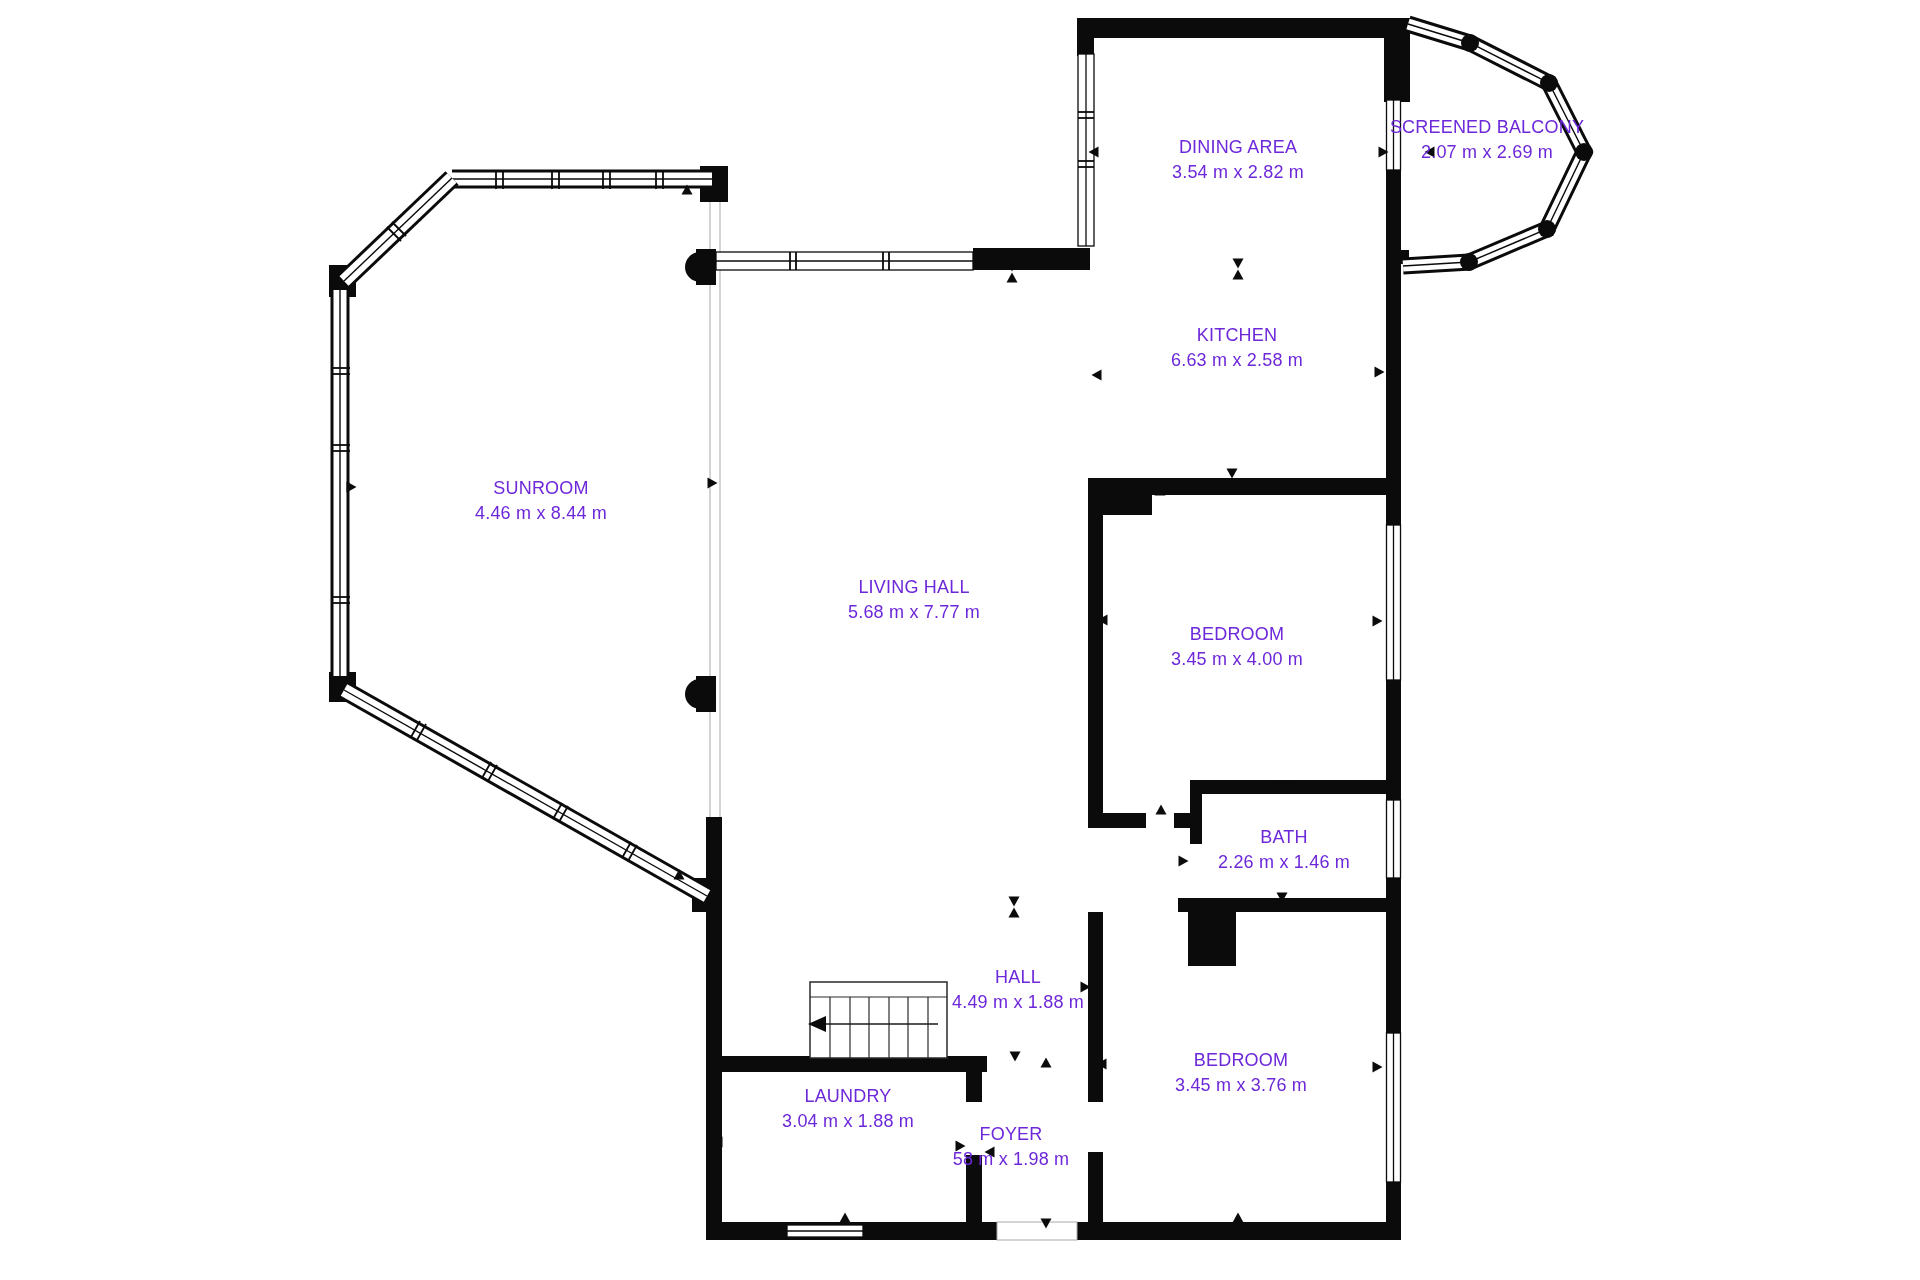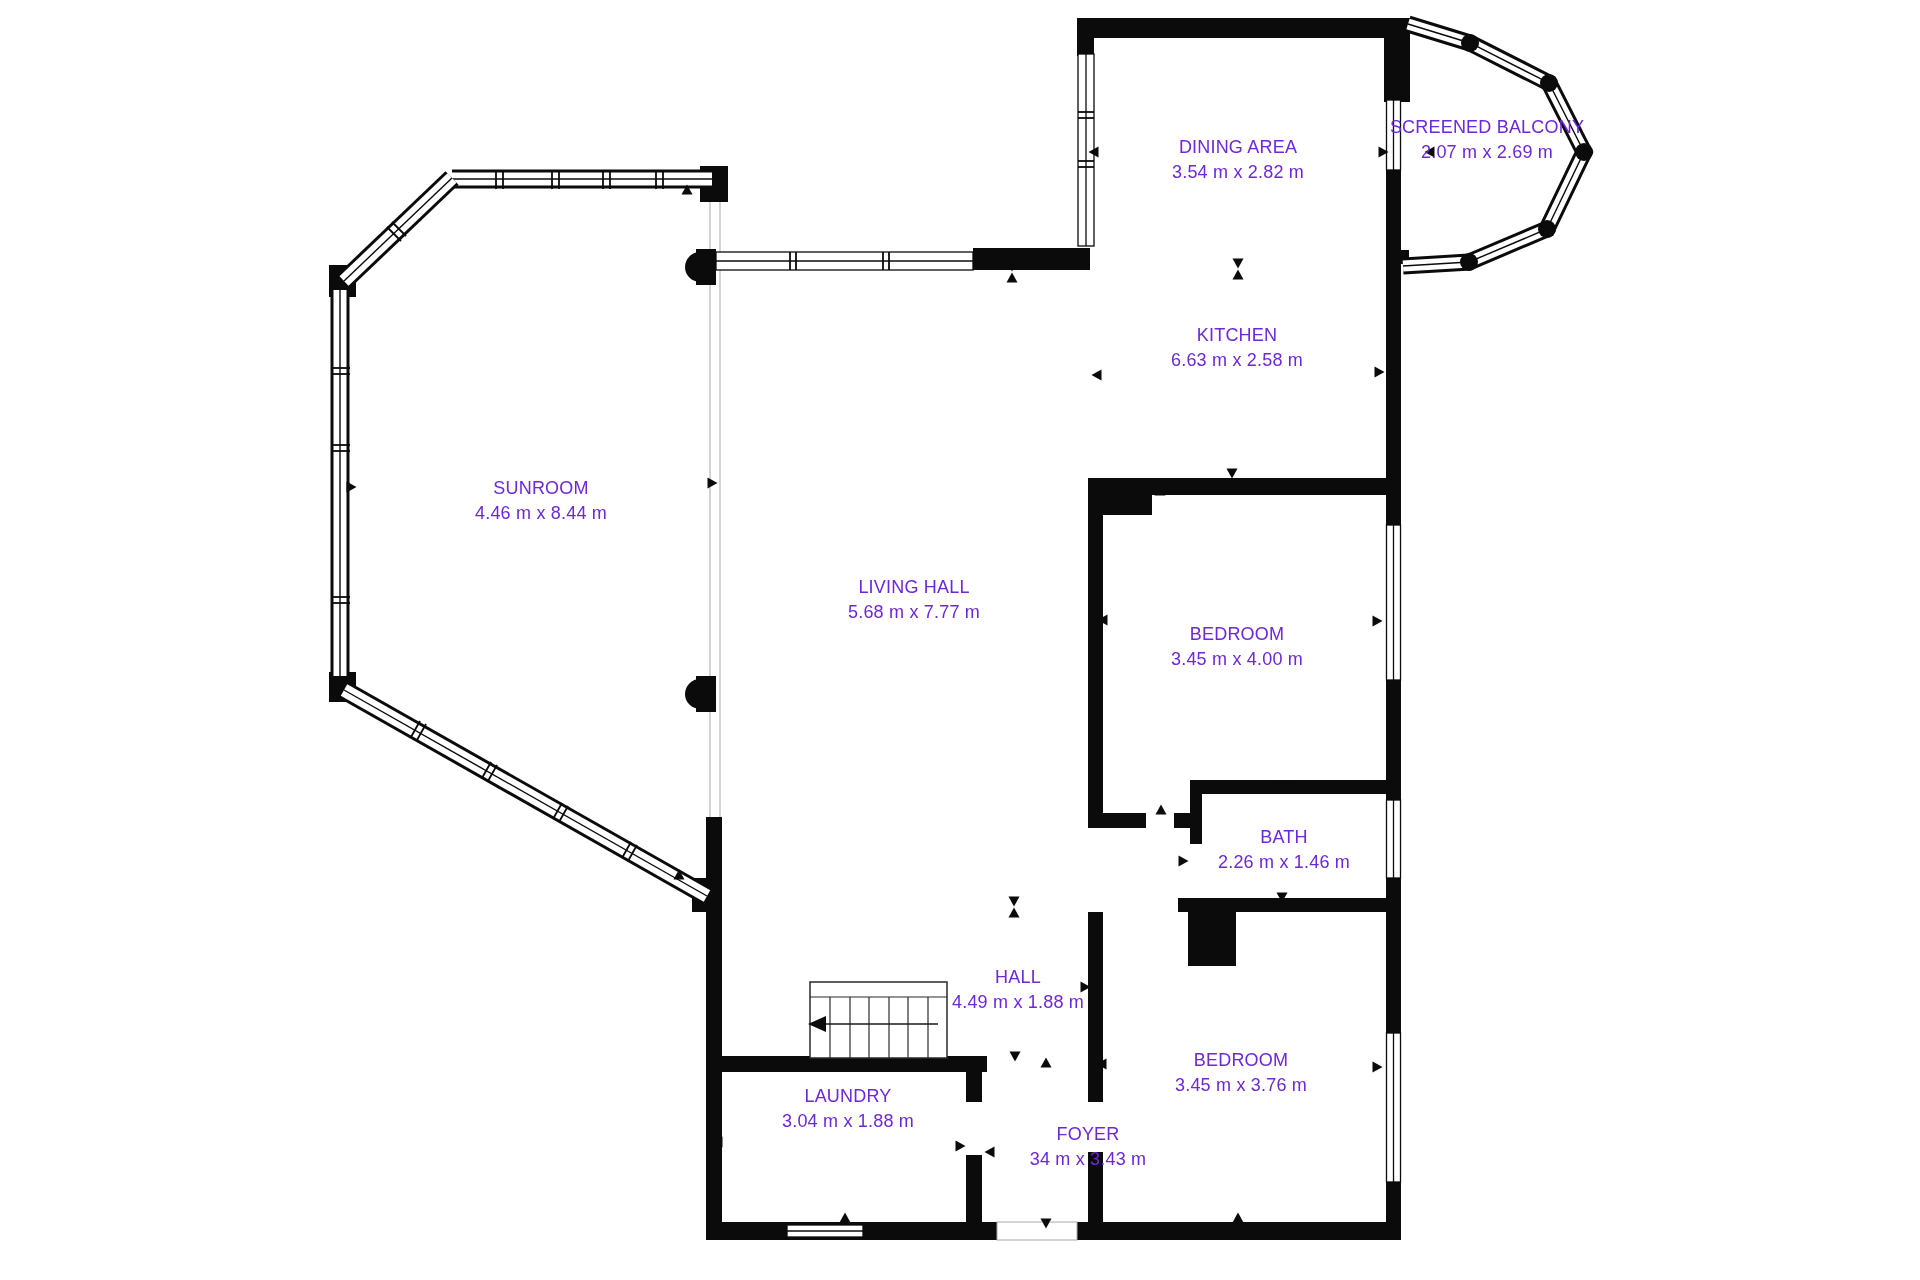--- a/index.html
+++ b/index.html
@@ -254,18 +254,18 @@
     <span class="room-dims">3.45 m x 3.76 m</span>
   </div>
   <div class="room-label" style="left:1018px;top:990px">
     <span class="room-name">HALL</span>
     <span class="room-dims">4.49 m x 1.88 m</span>
   </div>
   <div class="room-label" style="left:848px;top:1109px">
     <span class="room-name">LAUNDRY</span>
     <span class="room-dims">3.04 m x 1.88 m</span>
   </div>
-  <div class="room-label" style="left:1088px;top:1147px">
+  <div class="room-label" style="left:1011px;top:1147px">
     <span class="room-name">FOYER</span>
-    <span class="room-dims">34 m x 3.43 m</span>
+    <span class="room-dims">58 m x 1.98 m</span>
   </div>
 
 </div>
 
 </body></html>

